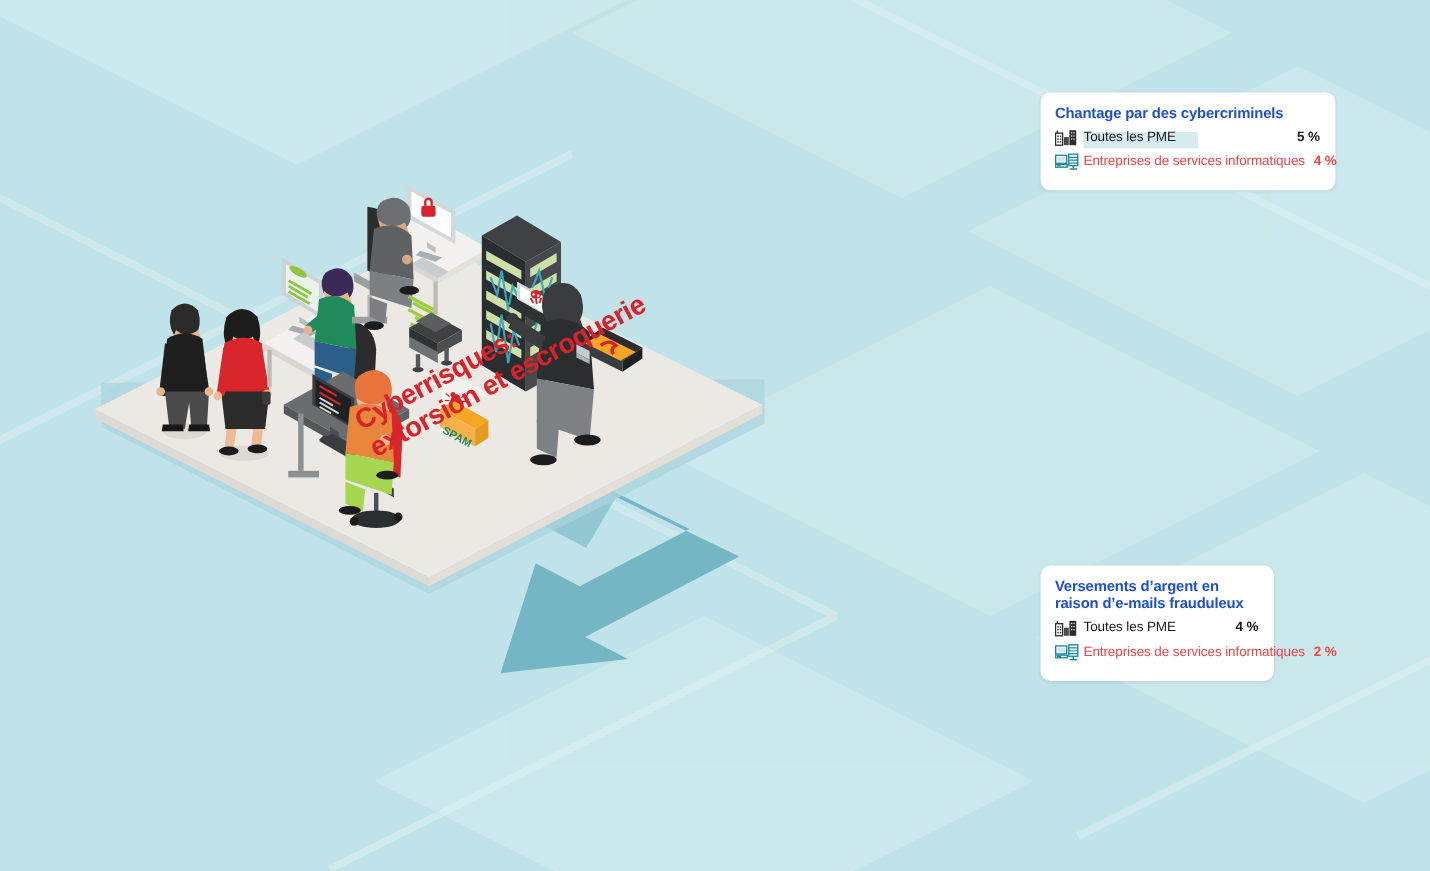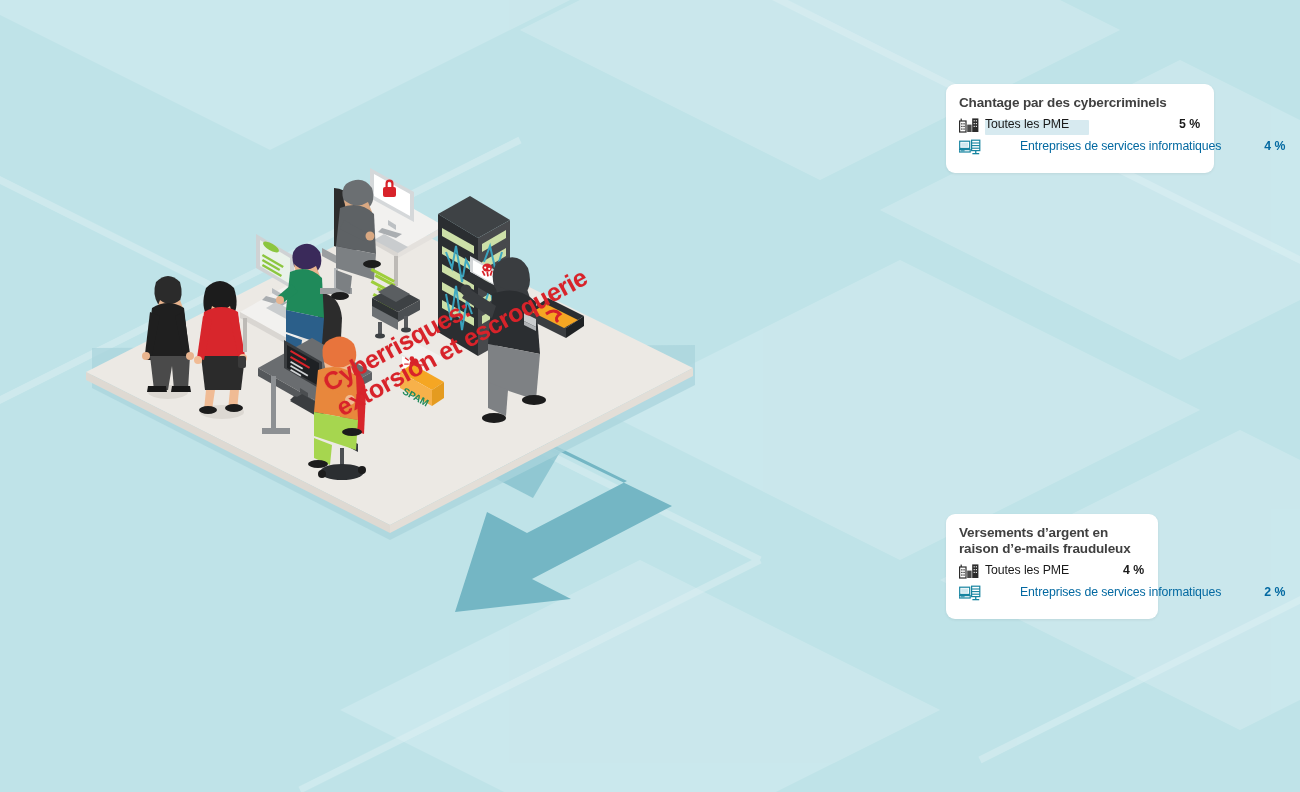--- a/index.html
+++ b/index.html
@@ -37,21 +37,21 @@
     left: 946px;
     top: 84px;
     width: 268px;
   }
   #card-versements {
     left: 946px;
     top: 514px;
     width: 212px;
   }
   .card-title {
-    color: #404040;
+    color: #1d4ed8;
     font-weight: bold;
     font-size: 13.5px;
     line-height: 1.18;
     letter-spacing: -0.15px;
     margin: 0 0 6px 0;
   }
   .card-rows {
     display: block;
   }
   .card-row {
@@ -84,22 +84,21 @@
     position: relative;
     z-index: 2;
     letter-spacing: -0.1px;
   }
   .row-pme .row-label,
   .row-pme .row-value {
     color: #1a1a1a;
   }
   .row-it .row-label,
   .row-it .row-value {
-    color: #0369a1;
-    margin-left: 35px;
+    color: #ef4444;
   }
   .row-bar {
     position: absolute;
     left: 26px;
     top: 3px;
     height: 15px;
     background: #d7eaf0;
     border-radius: 1px;
     z-index: 1;
   }

